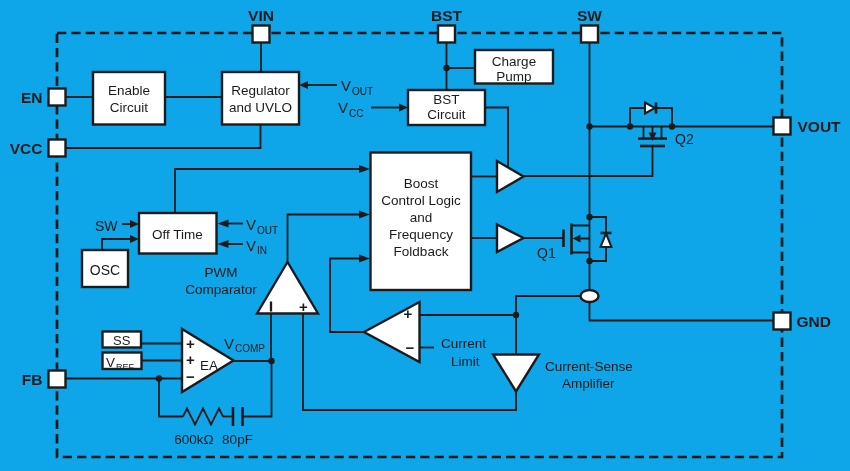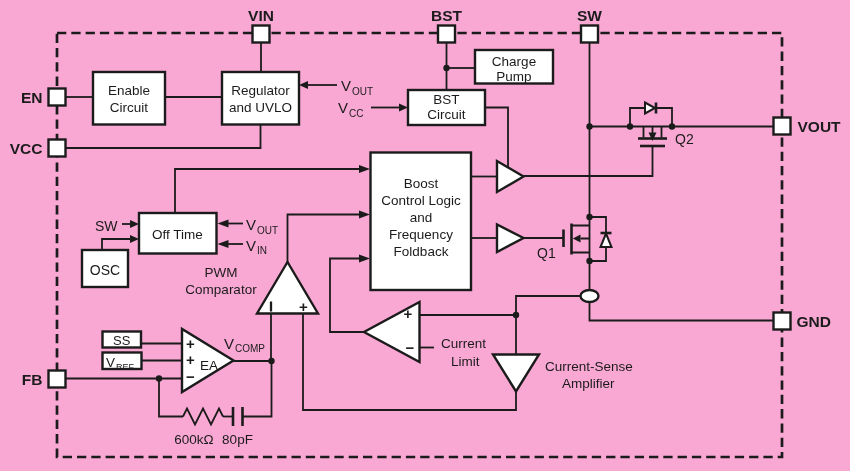--- a/index.html
+++ b/index.html
@@ -1,16 +1,16 @@
 <!DOCTYPE html>
 <html><head>
 <meta charset="utf-8">
 <style>
   html,body{margin:0;padding:0;background:#ffffff;}
-  .canvas{position:relative;width:850px;height:471px;background:#f9a8d4;overflow:hidden;}
+  .canvas{position:relative;width:850px;height:471px;background:#0ea5e9;overflow:hidden;}
   svg{display:block;}
   svg text{font-family:"Liberation Sans","DejaVu Sans",sans-serif;fill:#1b1b1b;}
   .pinlbl{font-size:15.5px;font-weight:bold;}
   .blk{font-size:13.5px;}
   .blk14{font-size:14px;}
   .sig{font-size:15px;}
   .sub{font-size:10px;}
   .sub9{font-size:9px;}
   .sym{font-size:15px;font-weight:bold;}
   .wire{stroke:#1b1b1b;stroke-width:1.8;fill:none;}

